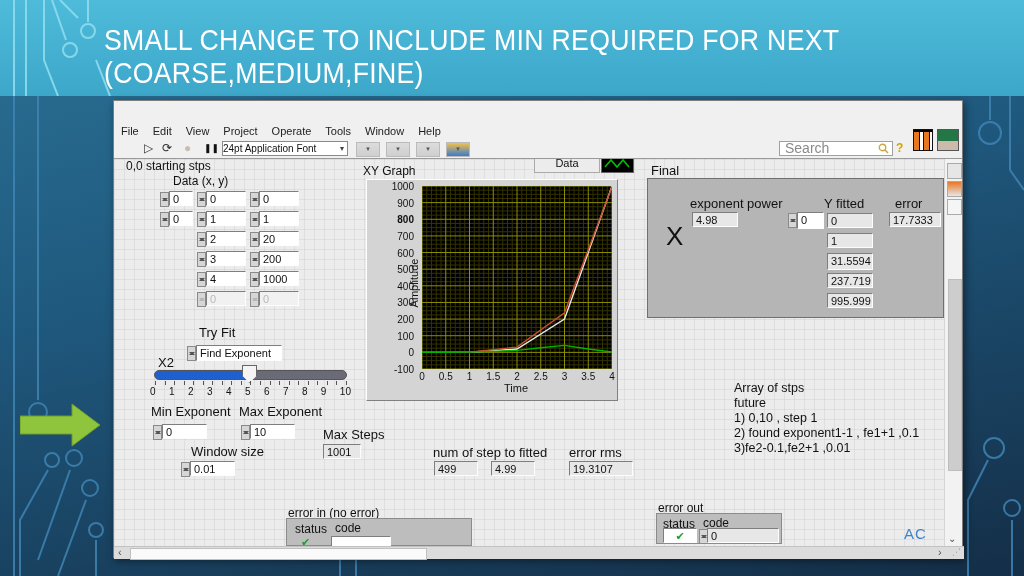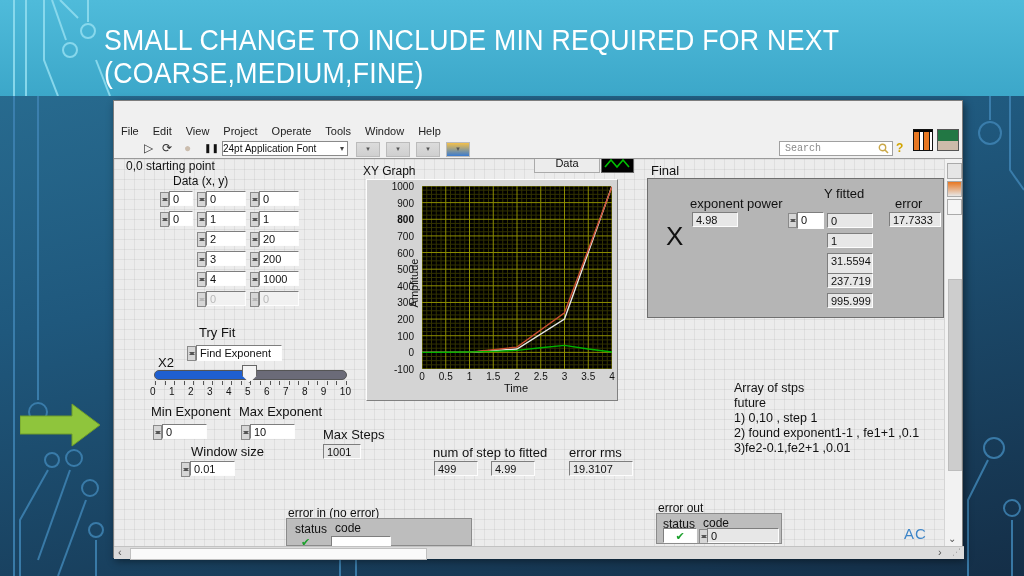--- a/index.html
+++ b/index.html
@@ -33,22 +33,22 @@
     border-bottom:1px solid #9a9a9a;box-sizing:border-box;}
   .tbtn{position:absolute;top:2px;font-size:12px;color:#333;line-height:15px;}
   .combo{position:absolute;left:108px;top:2px;width:126px;height:15px;background:#fff;
     border:1px solid #8a8a8a;font-size:10px;line-height:14px;color:#111;
     box-sizing:border-box;}
   .combo .arr{position:absolute;right:3px;top:0;font-size:8px;color:#444;}
   .mini{position:absolute;top:3px;width:22px;height:13px;border:1px solid #bbb;
     background:linear-gradient(#dcdcdc,#cfcfcf);font-size:7px;color:#555;text-align:center;
     line-height:12px;}
   .searchbox{position:absolute;left:665px;top:2px;width:114px;height:15px;background:#fff;
-    border:1px solid #a0a0a0;box-sizing:border-box;font-size:10px;color:#8a8a8a;
-    line-height:13px;padding-left:5px;font-family:Liberation Mono, monospace;}
+    border:1px solid #a0a0a0;box-sizing:border-box;font-size:14px;color:#8a8a8a;
+    line-height:13px;padding-left:5px;}
   .qmark{position:absolute;left:782px;top:2px;font-size:12px;font-weight:bold;color:#d1a400;}
   .conn-icon{position:absolute;left:799px;top:28px;width:20px;height:22px;
     background:
      linear-gradient(#000,#000) 0 0/20px 2px no-repeat,
      repeating-linear-gradient(90deg,#e87722 0 5px,#111 5px 6px,#fff 6px 9px,#111 9px 10px);
     border:1px solid #111;box-sizing:border-box;}
   .vimod-icon{position:absolute;left:823px;top:28px;width:22px;height:22px;border:1px solid #555;
     background:linear-gradient(#274 0 55%,#cba 55% 100%);box-sizing:border-box;}
   
   .panel{position:absolute;left:0;top:58px;width:832px;height:387px;background:#ececec;
@@ -189,21 +189,21 @@
         <line x1="7" y1="7" x2="10" y2="10" stroke="#caa84a" stroke-width="1.6"></line>
       </svg>
     </span>
     <span class="qmark">?</span>
   </div>
   <span class="conn-icon"></span>
   <span class="vimod-icon"></span>
 
   <div class="panel">
 
-    <span class="lbl" style="left:12px;top:0">0,0 starting point</span>
+    <span class="lbl" style="left:12px;top:0">0,0 starting stps</span>
     <span class="lbl" style="left:59px;top:15px">Data (x, y)</span>
 
     <span class="spin" style="left:46px;top:33px"></span>
     <span class="ctl" style="left:55px;top:32px;width:24px;height:15px">0</span>
     <span class="spin" style="left:46px;top:53px"></span>
     <span class="ctl" style="left:55px;top:52px;width:24px;height:15px">0</span>
 
     <span class="spin" style="left:83px;top:33px"></span>
     <span class="ctl" style="left:92px;top:32px;width:40px;height:15px">0</span>
     <span class="spin" style="left:83px;top:53px"></span>
@@ -358,24 +358,24 @@
           </svg>
     </span>
 
     <span class="lbl13" style="left:537px;top:4px">Final</span>
     <div class="finalbox">
       <span class="lbl13" style="left:42px;top:17px">exponent power</span>
       <span class="ind" style="left:44px;top:33px;width:46px;height:15px">4.98</span>
       <span class="lbl" style="left:18px;top:42px;font-size:26px">X</span>
       <span class="spin" style="left:140px;top:34px"></span>
       <span class="ctl" style="left:149px;top:33px;width:27px;height:17px">0</span>
-      <span class="lbl13" style="left:176px;top:7px">Y fitted</span>
+      <span class="lbl13" style="left:176px;top:17px">Y fitted</span>
       <span class="ind" style="left:179px;top:34px;width:46px;height:15px">0</span>
       <span class="ind" style="left:179px;top:54px;width:46px;height:15px">1</span>
-      <span class="ind" style="left:179px;top:74px;width:46px;height:33px">31.5594</span>
+      <span class="ind" style="left:179px;top:74px;width:46px;height:17px">31.5594</span>
       <span class="ind" style="left:179px;top:94px;width:46px;height:15px">237.719</span>
       <span class="ind" style="left:179px;top:114px;width:46px;height:15px">995.999</span>
       <span class="lbl13" style="left:247px;top:17px">error</span>
       <span class="ind" style="left:241px;top:33px;width:52px;height:15px">17.7333</span>
     </div>
 
     <span class="lbl13" style="left:85px;top:166px">Try Fit</span>
     <span class="spin" style="left:73px;top:187px"></span>
     <span class="ctl" style="left:82px;top:186px;width:86px;height:16px">Find Exponent</span>
     <span class="lbl13" style="left:44px;top:196px">X2</span>

